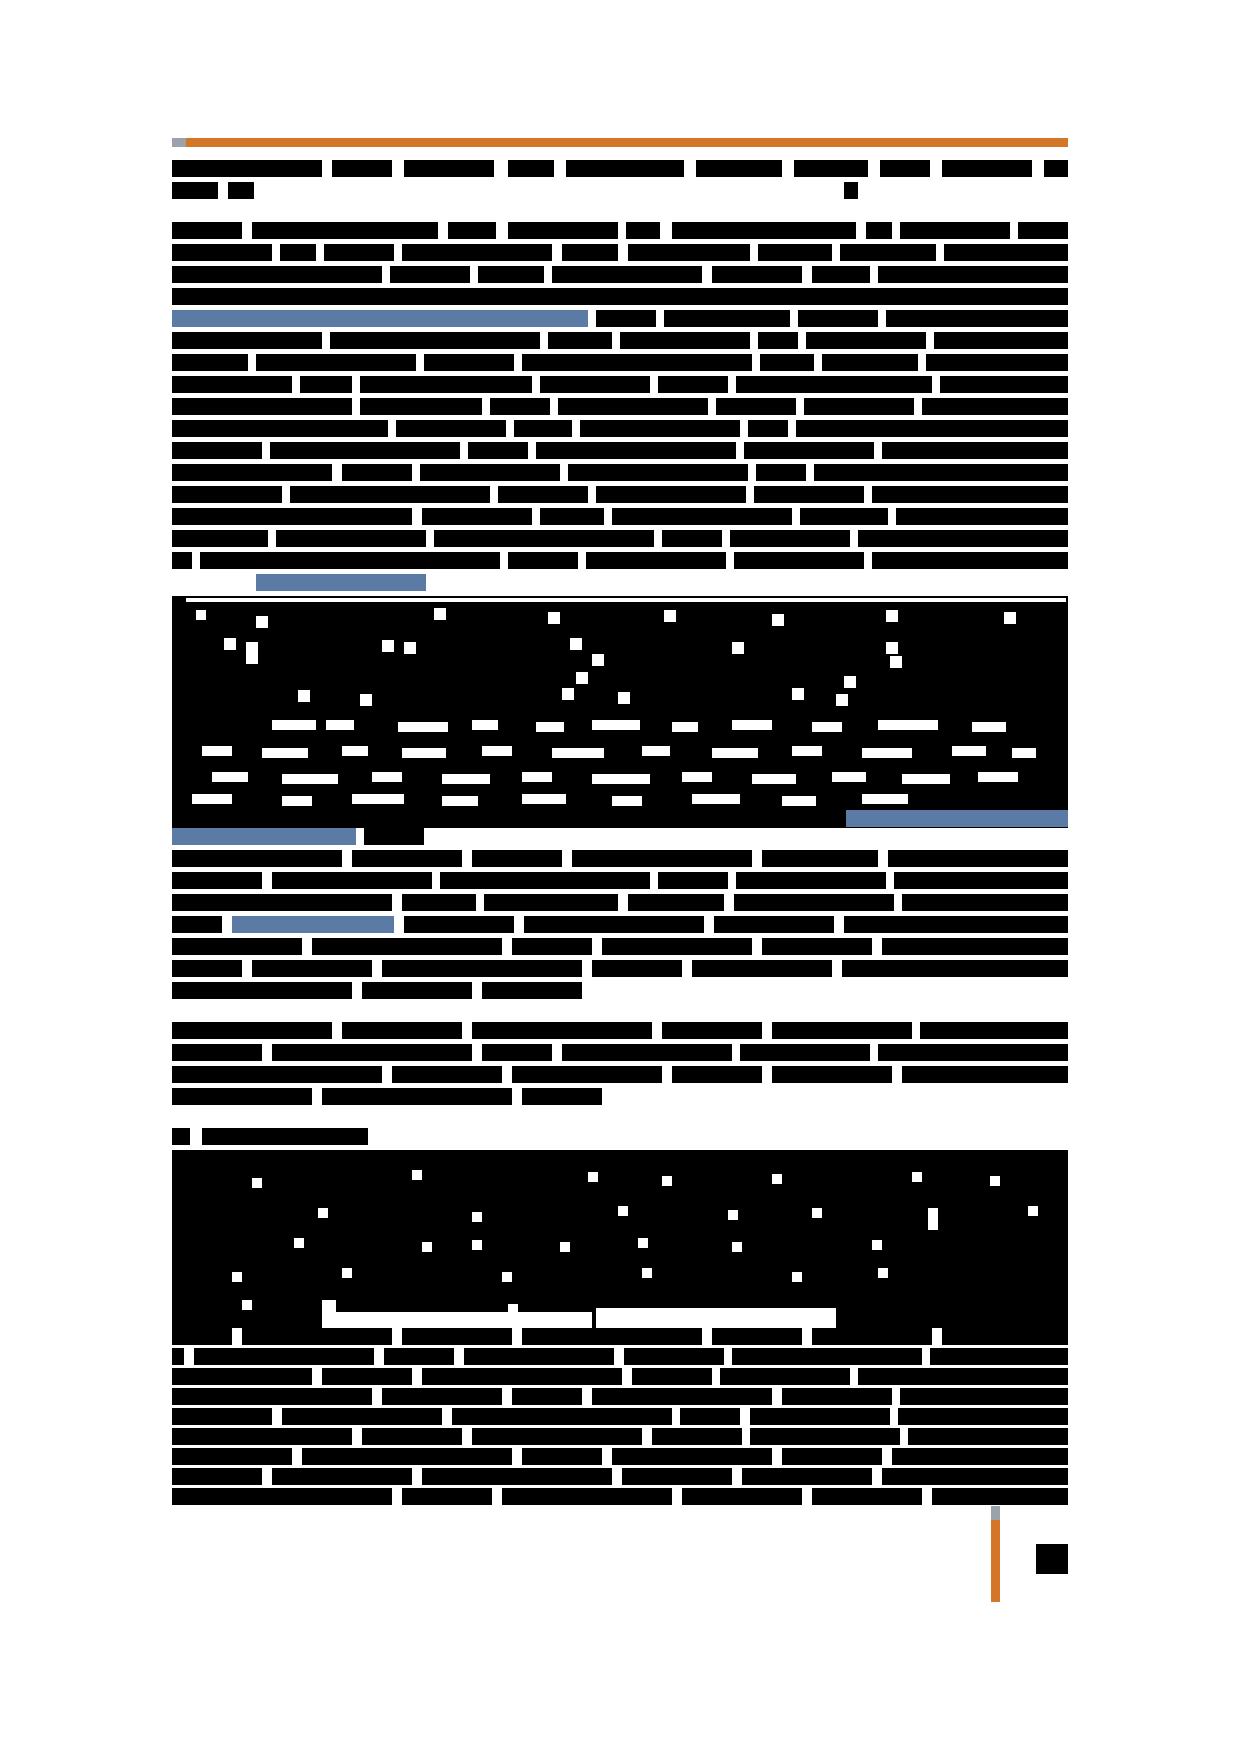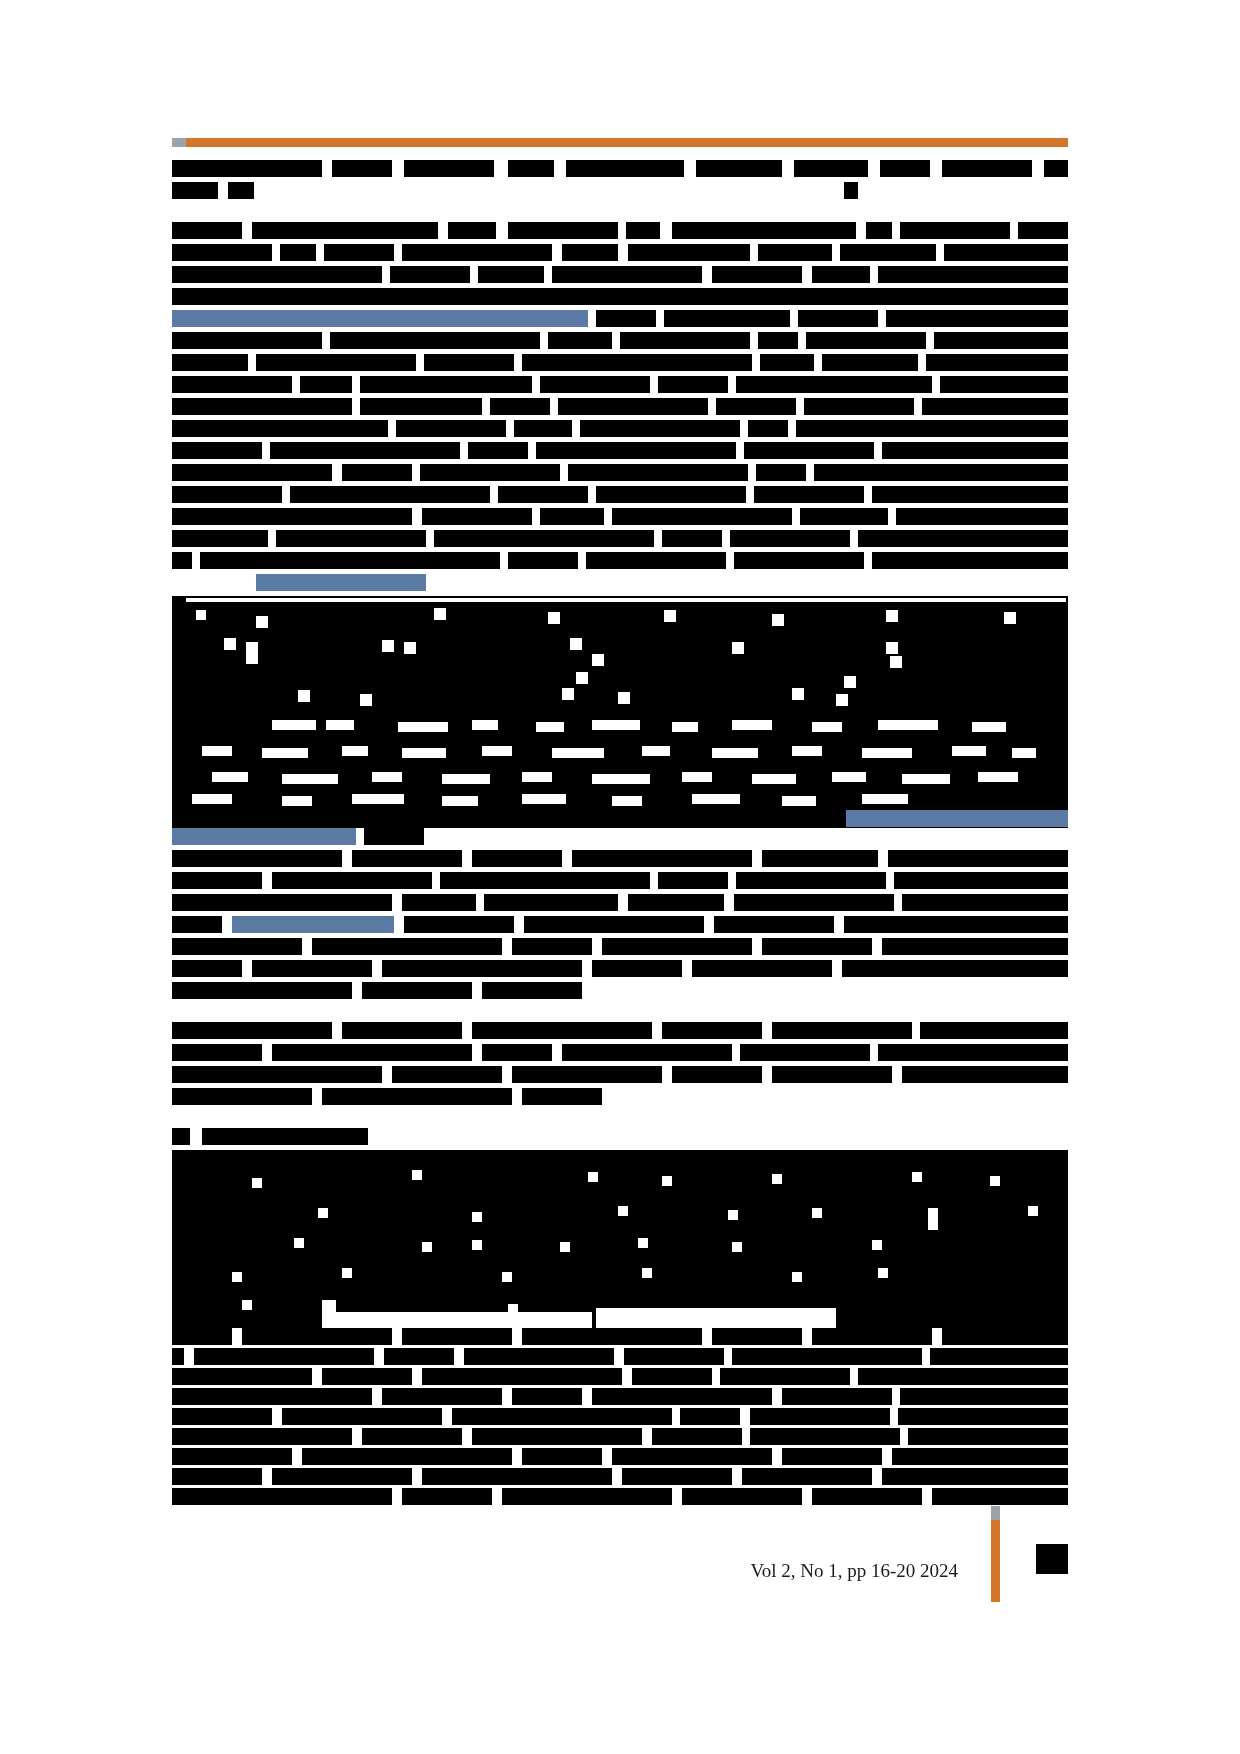--- a/index.html
+++ b/index.html
@@ -589,19 +589,18 @@
         <span class="seg" style="left:330px;width:170px"></span>
         <span class="seg" style="left:510px;width:120px"></span>
         <span class="seg" style="left:640px;width:110px"></span>
         <span class="seg" style="left:760px;width:136px"></span>
       </div>
     </div>
 
   </div>
 
   <div class="footer">
-    <div>Vol 2, No 1, pp 16-20 2024</div>
   </div>
   <div class="footer-rule"></div>
   <div class="footer-rule-cap"></div>
   <div class="page-number-box"></div>
 
 </div>
 
 </body></html>

